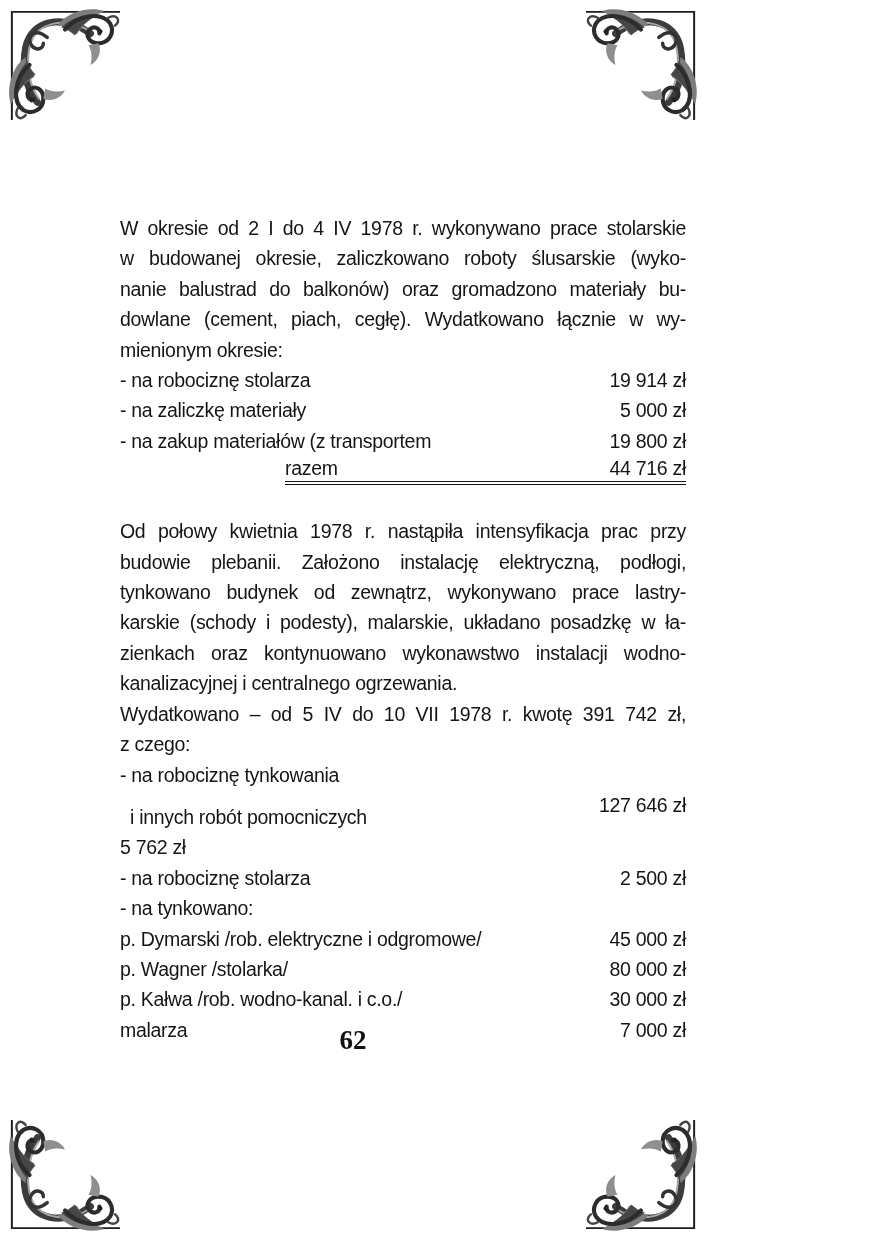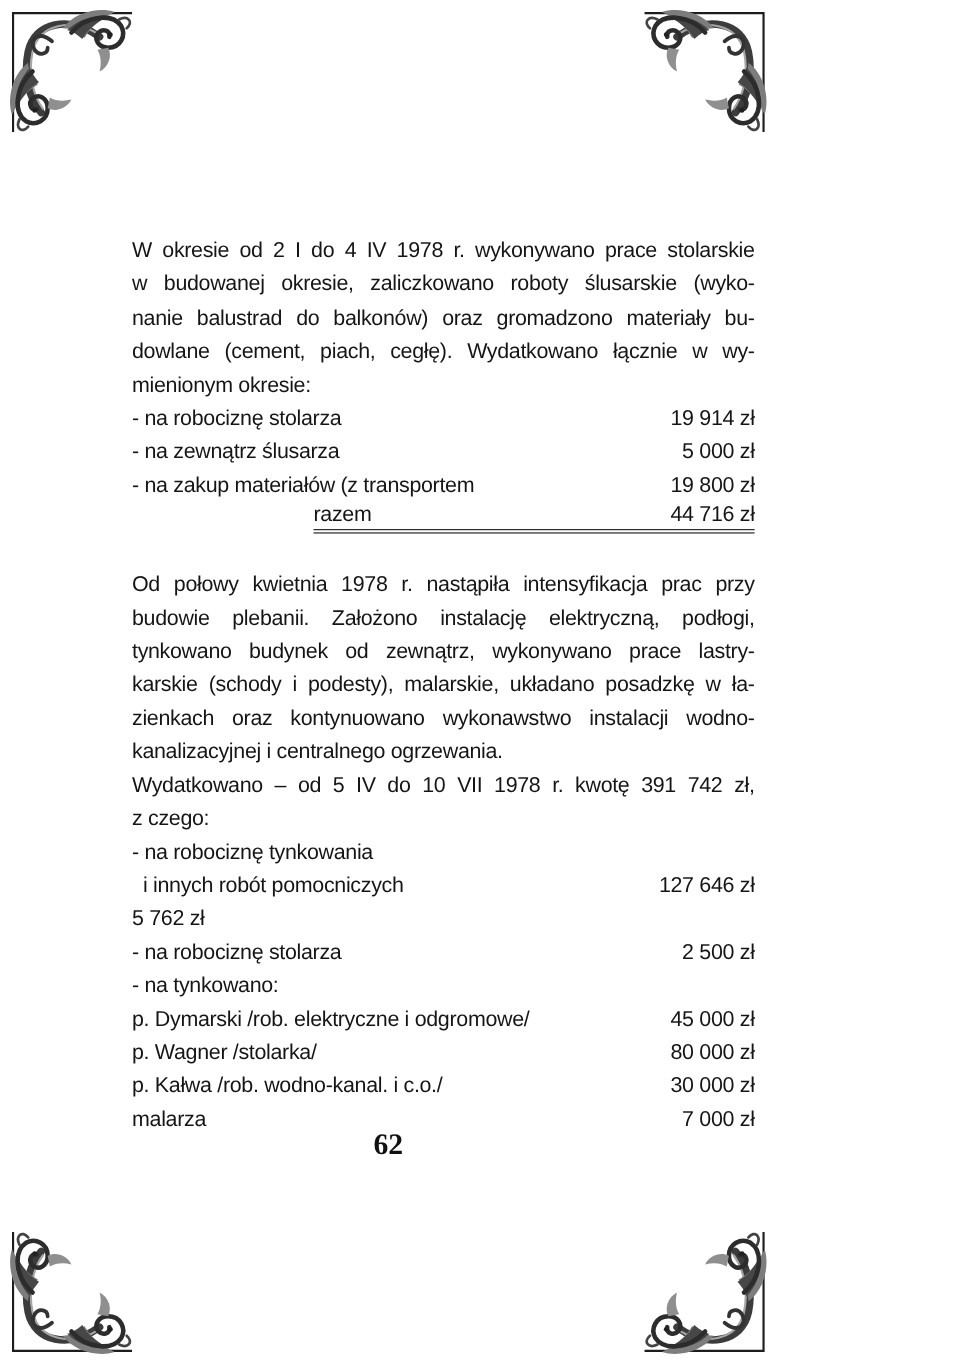--- a/index.html
+++ b/index.html
@@ -34,21 +34,21 @@
     font-size: 19.5px;
     letter-spacing: -0.3px;
     line-height: 30.4px;
   }
   .line { white-space: normal; }
   .just { text-align: justify; text-align-last: justify; }
 
   .row { display: flex; justify-content: space-between; }
   .row .lbl { text-align: right; }
   .row .amt { text-align: right; white-space: nowrap; }
-  .row.indent .lbl { padding-left: 10px; }
+  .row.indent .lbl { padding-left: 10px; margin-top: 12px; }
 
   .row.total {
     margin-left: 165px;
     line-height: 25px;
     margin-bottom: 1.4px;
     border-bottom: 4px double #141414;
   }
 
   .para2 { margin-top: 31px; }
 
@@ -121,21 +121,21 @@
       <div class="line just">dowlane (cement, piach, cegłę). Wydatkowano łącznie w wy-</div>
       <div class="line">mienionym okresie:</div>
     </div>
 
     <div class="exp1">
       <div class="row">
         <span class="lbl">- na robociznę stolarza</span>
         <span class="amt">19 914 zł</span>
       </div>
       <div class="row">
-        <span class="lbl">- na zewnątrz ślusarza</span>
+        <span class="lbl">- na zaliczkę materiały</span>
         <span class="amt">5 000 zł</span>
       </div>
       <div class="row">
         <span class="lbl">- na zakup materiałów (z transportem</span>
         <span class="amt">19 800 zł</span>
       </div>
       <div class="row total">
         <span class="lbl">razem</span>
         <span class="amt">44 716 zł</span>
       </div>

